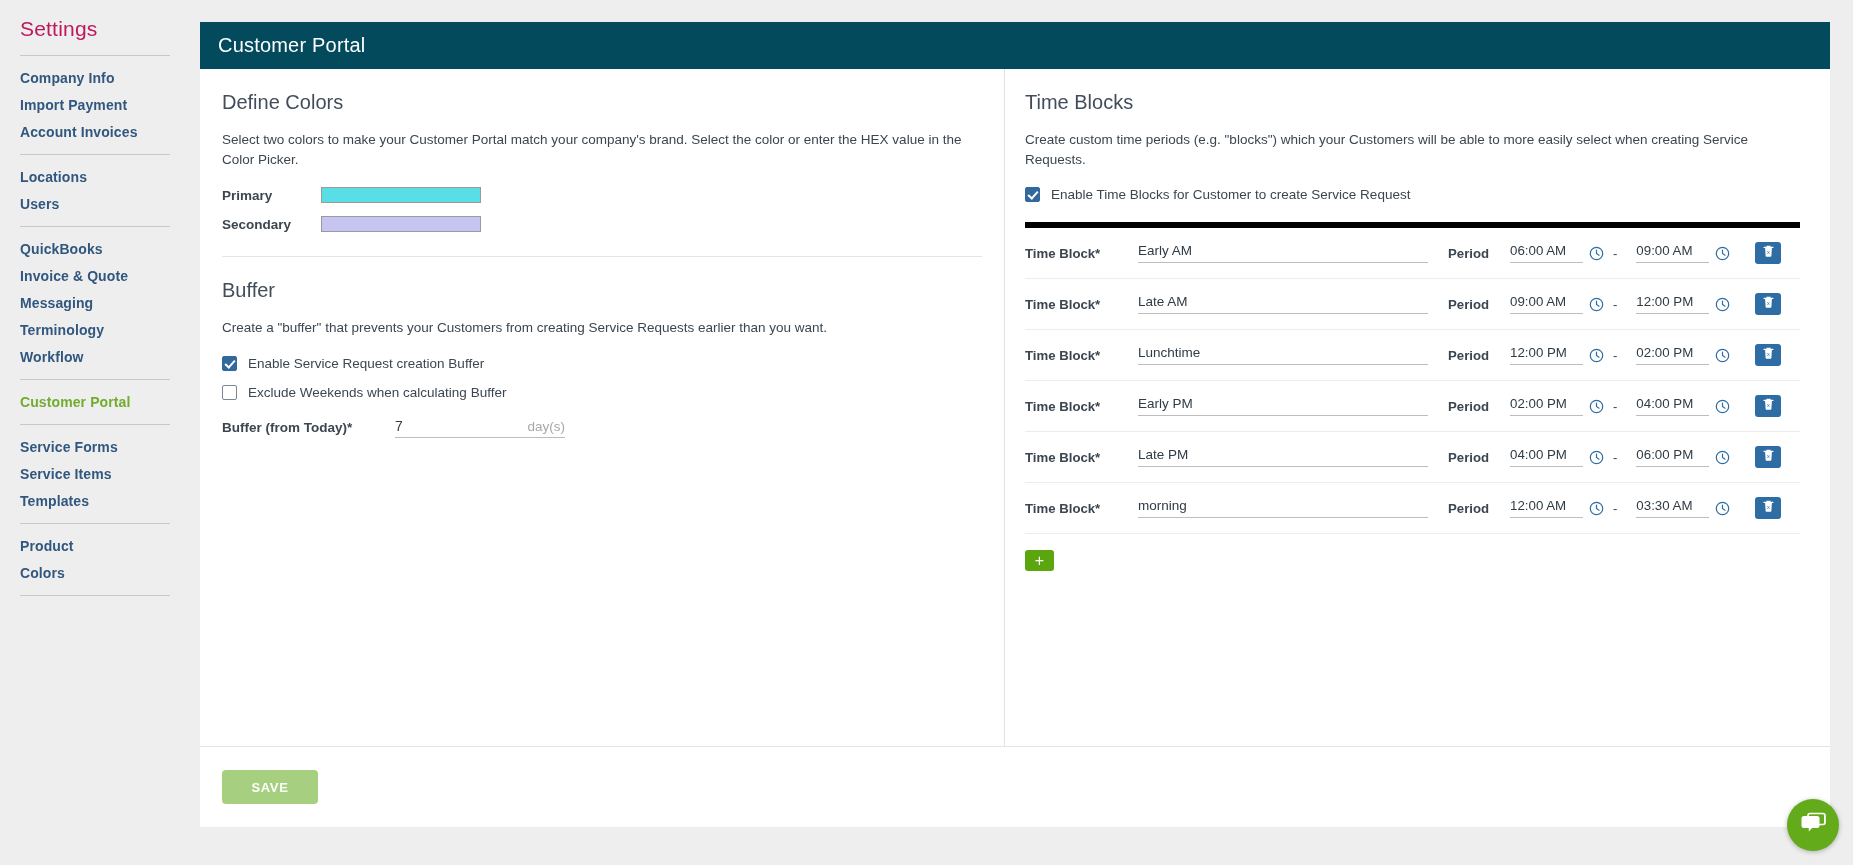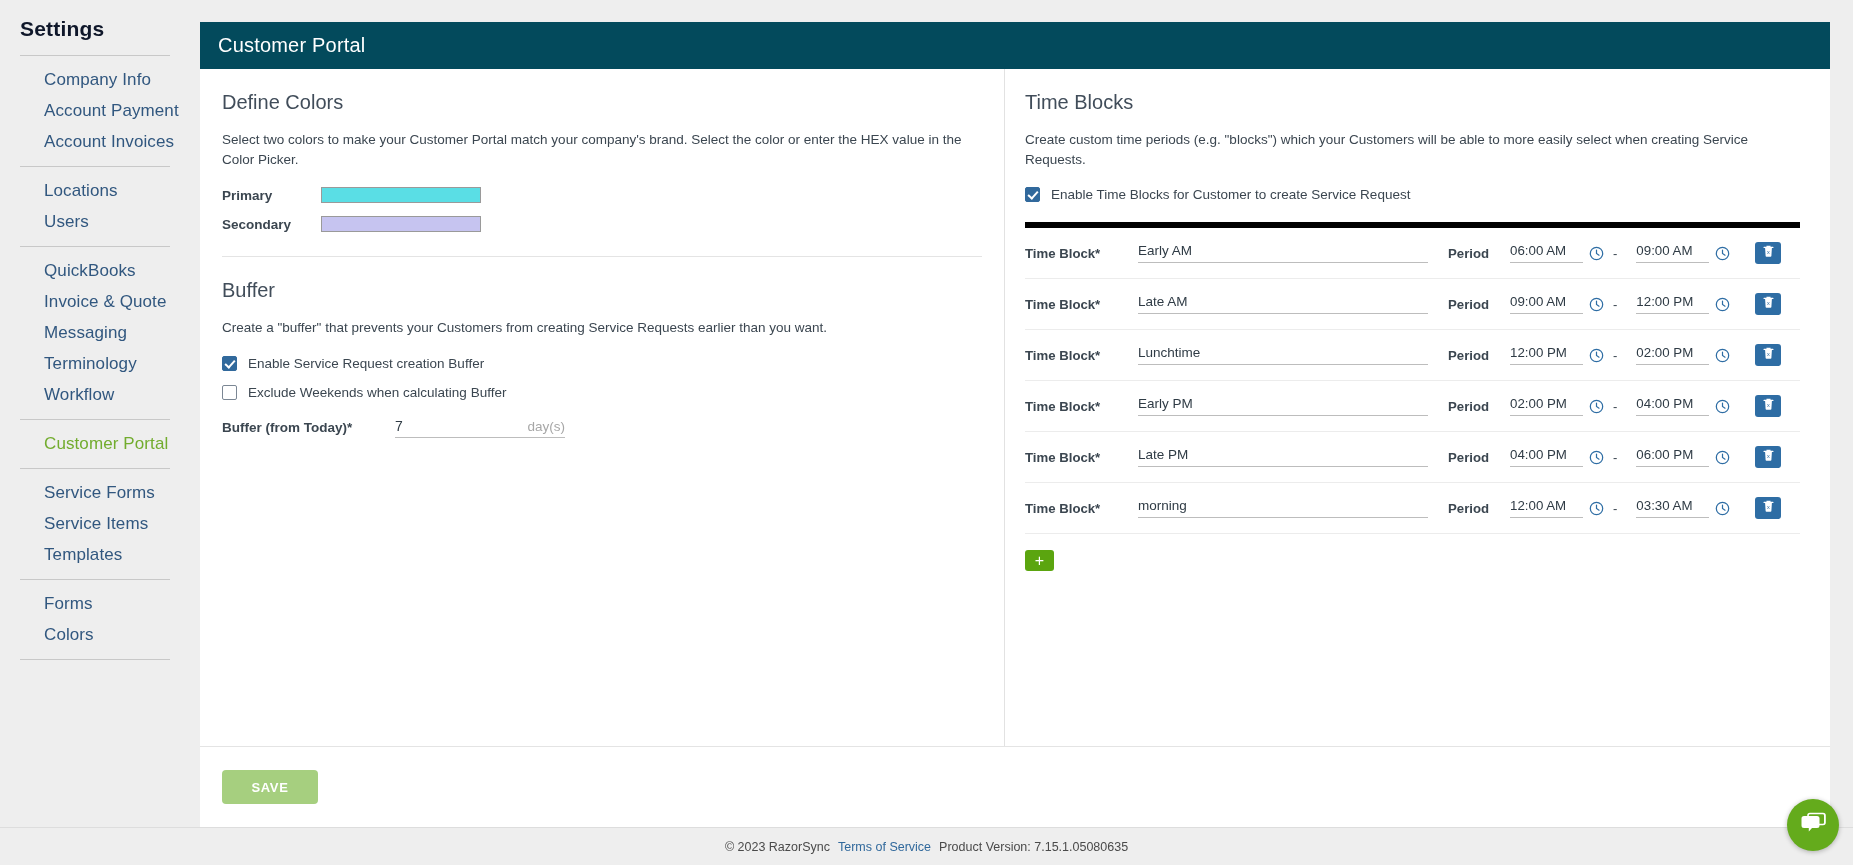--- a/index.html
+++ b/index.html
@@ -15,39 +15,38 @@
 
   
   .sidebar {
     position: absolute; left: 0; top: 0;
     width: 200px; height: 865px;
     background: #eeeeee;
     padding: 0 0 0 20px;
   }
   .sidebar-title {
     font-size: 21px;
-    color: #0f172a;
-    font-weight: 700;
+    color: #be185d;
+    font-weight: 400;
     padding: 17px 0 11px 0;
     letter-spacing: .2px;
   }
   .sb-divider {
     height: 1px; background: #c8c8c8; width: 150px; margin: 3px 0 4px 0;
   }
   .sb-group { padding: 5px 0 5px 0; }
   .sb-item {
     display: block;
-    font-size: 17px;
-    font-weight: normal;
+    font-size: 14px;
+    font-weight: bold;
     color: #31577f;
     padding: 5px 0 6px 0;
     cursor: pointer;
     letter-spacing: .1px;
     text-decoration: none;
-    margin-left: 24px;
   }
   .sb-item.active { color: #72ac2e; }
 
   
   .content {
     position: absolute; left: 200px; top: 22px;
     width: 1630px; height: 805px;
     background: #ffffff;
   }
   .titlebar {
@@ -228,21 +227,21 @@
 <body>
 
 <div class="page">
 
   <div class="sidebar">
     <div class="sidebar-title">Settings</div>
     <div class="sb-divider"></div>
 
     <div class="sb-group">
       <a class="sb-item">Company Info</a>
-      <a class="sb-item">Account Payment</a>
+      <a class="sb-item">Import Payment</a>
       <a class="sb-item">Account Invoices</a>
     </div>
     <div class="sb-divider"></div>
 
     <div class="sb-group">
       <a class="sb-item">Locations</a>
       <a class="sb-item">Users</a>
     </div>
     <div class="sb-divider"></div>
 
@@ -261,21 +260,21 @@
     <div class="sb-divider"></div>
 
     <div class="sb-group">
       <a class="sb-item">Service Forms</a>
       <a class="sb-item">Service Items</a>
       <a class="sb-item">Templates</a>
     </div>
     <div class="sb-divider"></div>
 
     <div class="sb-group">
-      <a class="sb-item">Forms</a>
+      <a class="sb-item">Product</a>
       <a class="sb-item">Colors</a>
     </div>
     <div class="sb-divider"></div>
   </div>
 
   <div class="content">
 
     <div class="titlebar">
       <div class="titlebar-text">Customer Portal</div>
     </div>
@@ -501,25 +500,20 @@
 
         <div class="add-btn">+</div>
       </div>
     </div>
 
     <div class="save-area">
       <div class="save-btn">SAVE</div>
     </div>
   </div>
 
-  <div class="footer">
-    <span>© 2023 RazorSync</span>
-    <a>Terms of Service</a>
-    <span>Product Version: 7.15.1.05080635</span>
-  </div>
 
   <div class="chat-widget">
     <span>
       <svg width="27" height="25" viewBox="0 0 27 25" fill="none">
         <rect x="9" y="2" width="16" height="12" rx="2.5" fill="#ffffff"></rect>
         <rect x="8" y="2" width="16" height="12" rx="2.5" fill="#64AB1C"></rect>
         <rect x="9.2" y="3.2" width="13.6" height="9.6" rx="1.6" fill="#64AB1C"></rect>
         <path d="M10 2.5h13a2 2 0 0 1 2 2v7a2 2 0 0 1-2 2H10a2 2 0 0 1-2-2v-7a2 2 0 0 1 2-2z" fill="none" stroke="#ffffff" stroke-width="1.6"></path>
         <path d="M4 5h13a2.5 2.5 0 0 1 2.5 2.5v7A2.5 2.5 0 0 1 17 17h-5l-3.2 3.6V17H4a2.5 2.5 0 0 1-2.5-2.5v-7A2.5 2.5 0 0 1 4 5z" fill="#ffffff"></path>
       </svg>

